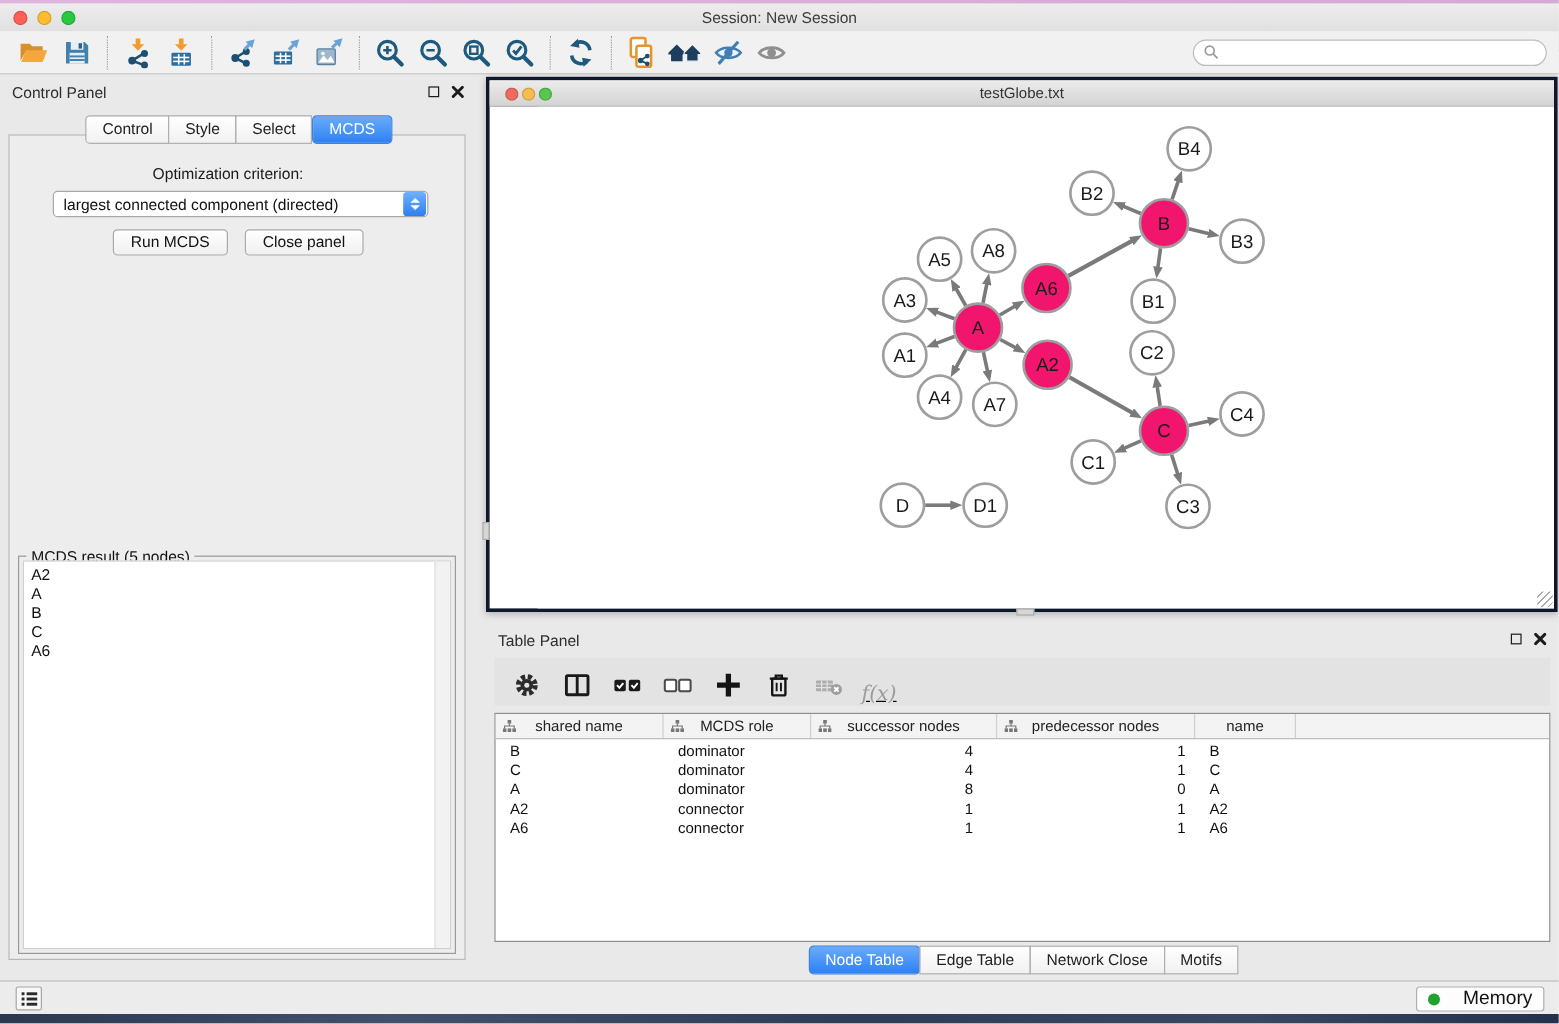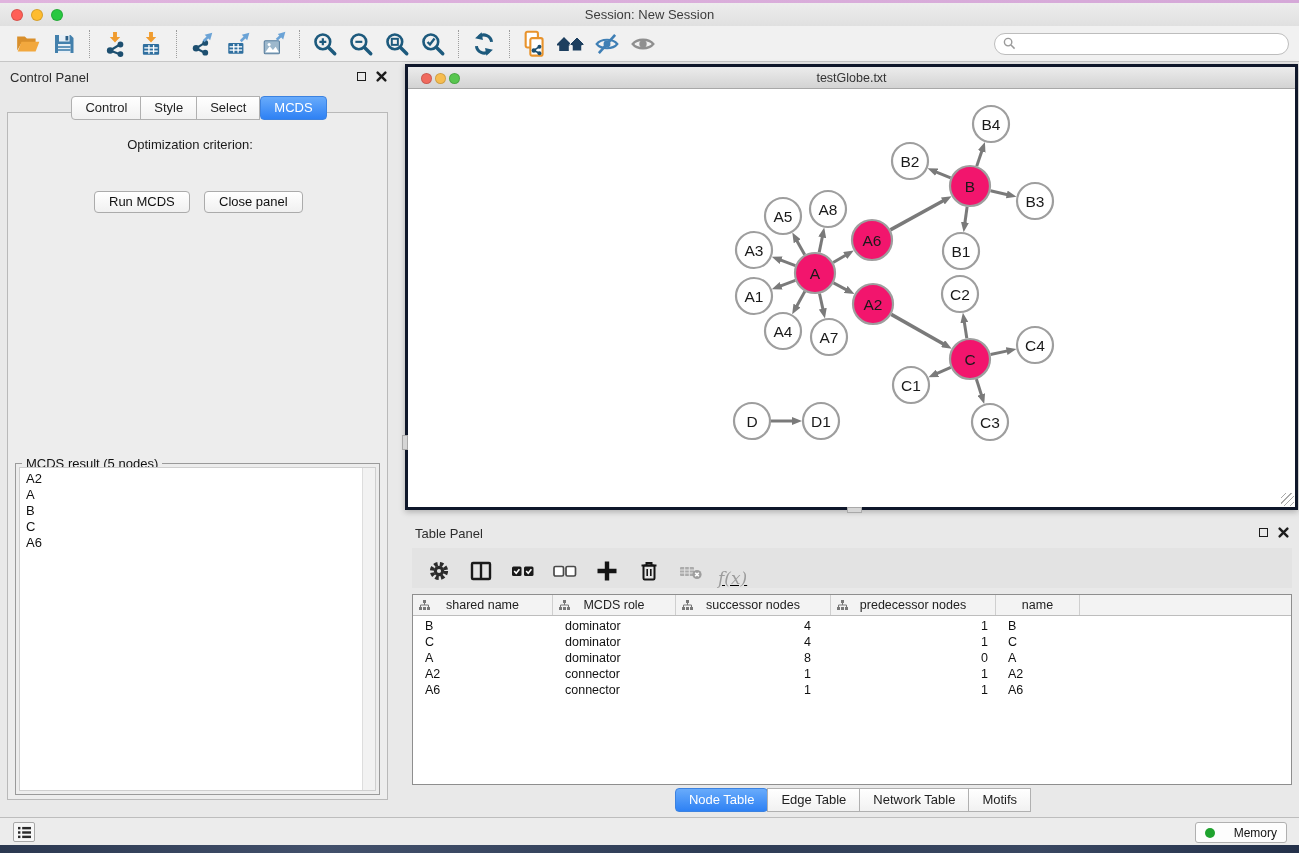--- a/index.html
+++ b/index.html
@@ -83,21 +83,21 @@
   .c4 { width:84px; padding-left:12px; }
   .w0{width:140px;} .w1{width:123px;text-align:right;} .w2{width:155px;} .w3{width:165px;} .w4{width:84px;}
   .tbody { padding-top:2px; }
   .tp-tabs { position:absolute; bottom:5px; left:0; right:0; display:flex; justify-content:center; }
 
   
   .status-bar { position:absolute; left:0; right:0; top:817px; height:28px; background:#ececec; border-top:1px solid #bdbdbd; }
   .list-btn { position:absolute; left:13px; top:4px; width:22px; height:20px; background:#f7f7f7;
     border:1px solid #a8a8a8; border-radius:2px; display:flex; align-items:center; justify-content:center; }
   .memory-btn { position:absolute; right:12px; top:4px; height:21px; background:#fdfdfd; border:1px solid #b0b0b0;
-    border-radius:3px; display:flex; align-items:center; gap:19px; padding:0 9px; font-size:12px; color:#111; }
+    border-radius:3px; display:flex; align-items:center; gap:19px; padding:0 9px; font-size:16px; color:#111; }
   .mem-dot { width:10px; height:10px; border-radius:50%; background:#1fa32e; }
   .desktop-strip { position:absolute; bottom:0; left:0; right:0; height:8px;
     background:linear-gradient(90deg,#2b3850,#42506b 25%,#2e3c55 55%,#394761 80%,#24314a); }
 
   svg text { font-family:"Liberation Sans", sans-serif; }
 </style>
 </head>
 <body>
 
 <div class="screen">
@@ -274,20 +274,27 @@
       </span>
     </div>
     <div class="cp-tabs">
       <span class="tab">Control</span>
       <span class="tab">Style</span>
       <span class="tab">Select</span>
       <span class="tab sel">MCDS</span>
     </div>
     <div class="cp-body">
       <div class="opt-label">Optimization criterion:</div>
+      <div class="dropdown">
+        <span class="dd-value">largest connected component (directed)</span>
+        <span class="dd-stepper">
+            <span class="dd-up"></span>
+            <span class="dd-down"></span>
+          </span>
+      </div>
       <div class="btn run">Run MCDS</div>
       <div class="btn close">Close panel</div>
       <div class="fieldset">
         <span class="legend">MCDS result (5 nodes)</span>
         <div class="result-list">
           <div class="result-items-wrap">
               <div class="result-item">A2</div>
               <div class="result-item">A</div>
               <div class="result-item">B</div>
               <div class="result-item">C</div>
@@ -536,21 +543,21 @@
             <span class="c1">connector</span>
             <span class="c2">1</span>
             <span class="c3">1</span>
             <span class="c4">A6</span>
           </div>
         </div>
     </div>
     <div class="tp-tabs">
       <span class="tab sel">Node Table</span>
       <span class="tab">Edge Table</span>
-      <span class="tab">Network Table</span>
+      <span class="tab">Network Close</span>
       <span class="tab">Motifs</span>
     </div>
   </div>
 
   <div class="status-bar">
     <span class="list-btn">
       <svg width="15" height="13" viewBox="0 0 16 14">
           <g fill="#2a2a2a">
             <rect x="1" y="1" width="2.6" height="2.6"></rect>
             <rect x="5.5" y="1" width="9.5" height="2.6"></rect>

